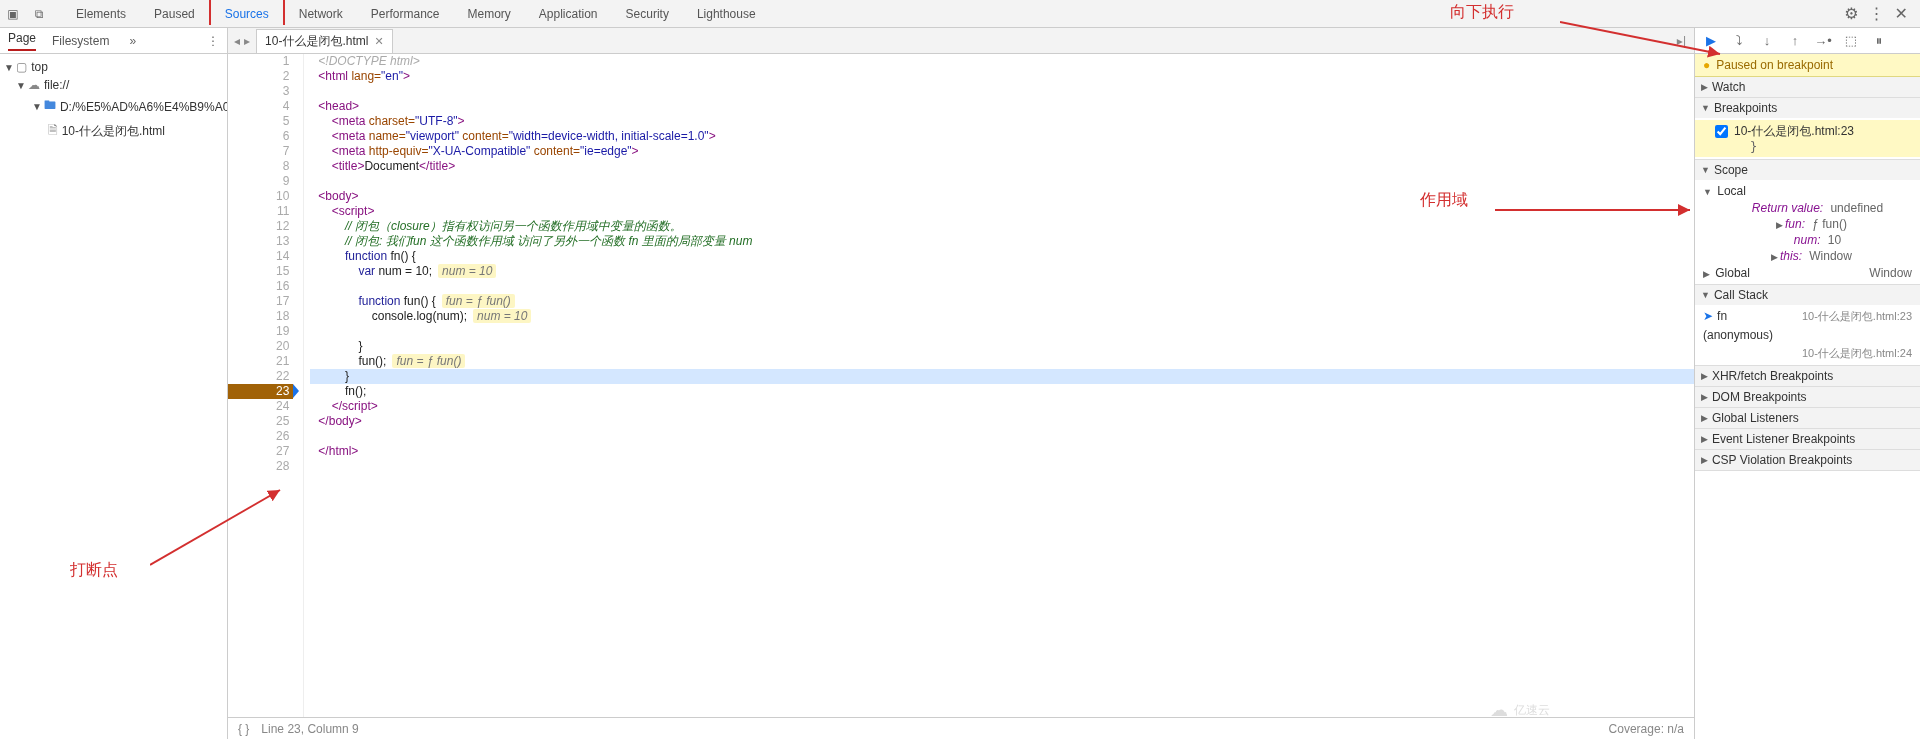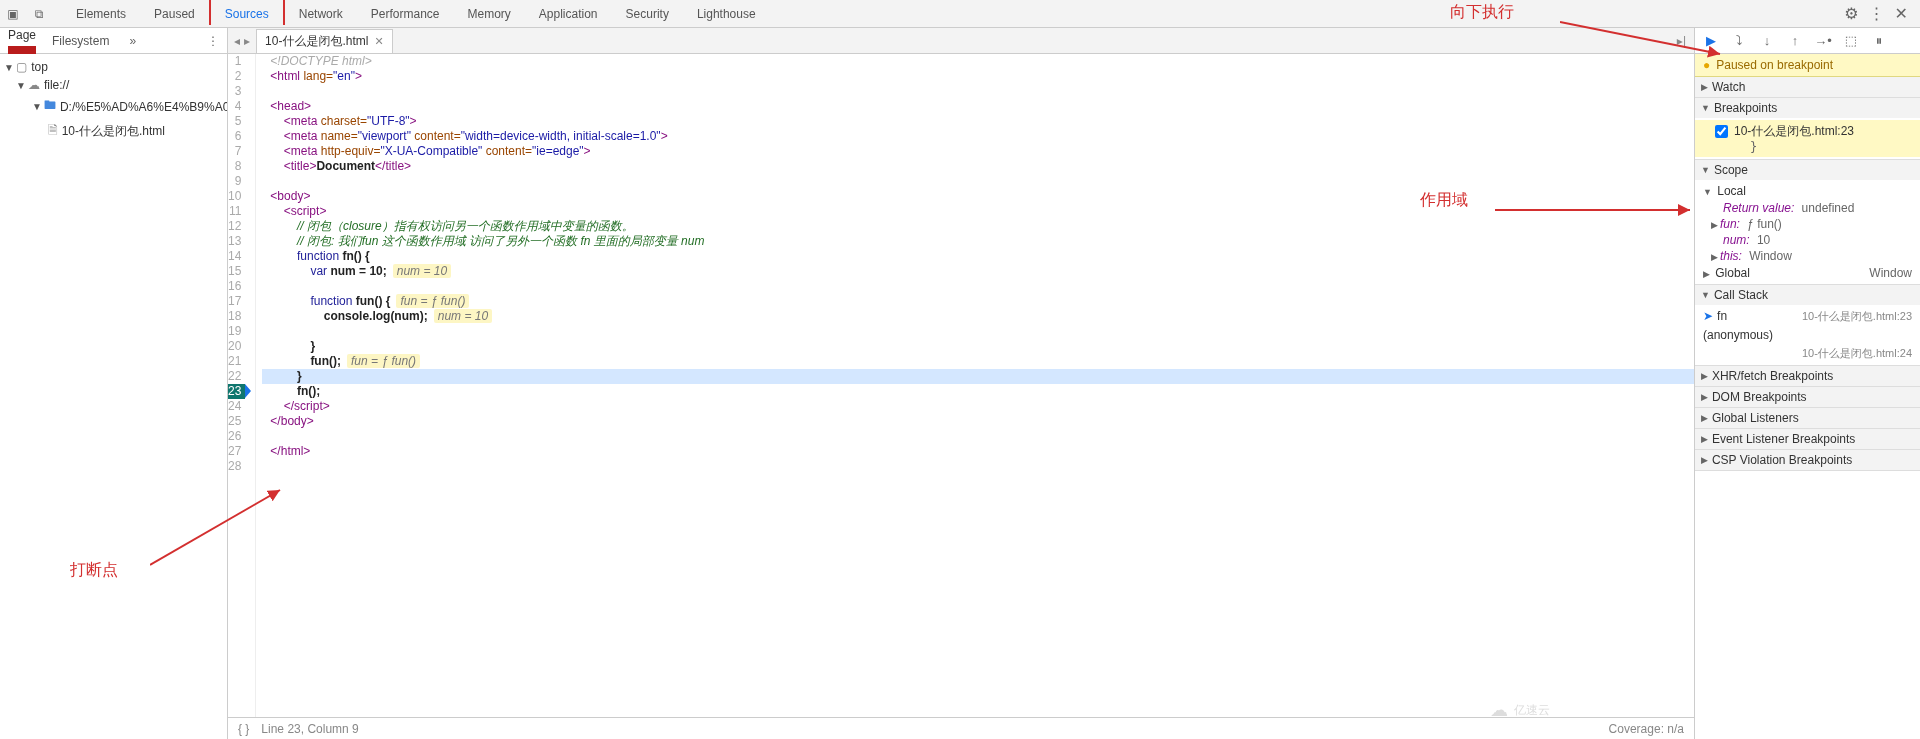--- a/index.html
+++ b/index.html
@@ -11,21 +11,21 @@
 .topbar .tab { padding: 0 14px; line-height: 28px; color: #555; cursor: pointer; }
 .topbar .tab.active { color: #1a73e8; border: 2px solid #d32f2f; border-bottom: none; position: relative; top: -2px; }
 .topbar .right-icons { margin-left: auto; display: flex; align-items: center; gap: 10px; padding-right: 12px; }
 .topbar .right-icons span { font-size: 16px; color: #666; cursor: pointer; }
 
 .main { display: flex; height: calc(100% - 28px); }
 
 .left-col { width: 228px; display: flex; flex-direction: column; border-right: 1px solid #ccc; }
 .left-tabs { height: 26px; border-bottom: 1px solid #ccc; display: flex; align-items: center; padding-left: 8px; gap: 16px; }
 .left-tabs .ltab { color: #555; cursor: pointer; }
-.left-tabs .ltab.active { color: #333; font-weight: 500; border-bottom: 8px solid #b91c1c; padding-bottom: 4px; }
+.left-tabs .ltab.active { color: #333; font-weight: 500; border-bottom: 2px solid #b91c1c; padding-bottom: 4px; }
 .left-tabs .more { margin-left: 4px; color: #666; }
 .left-tabs .dots { margin-left: auto; padding-right: 8px; color: #666; }
 
 .file-tree { flex: 1; overflow: auto; padding: 4px 0; }
 .tree-item { display: flex; align-items: center; padding: 2px 6px; cursor: pointer; white-space: nowrap; }
 .tree-indent-0 { padding-left: 4px; }
 .tree-indent-1 { padding-left: 16px; }
 .tree-indent-2 { padding-left: 32px; }
 .tree-indent-3 { padding-left: 48px; }
 .tree-caret { margin-right: 2px; font-size: 10px; color: #555; }
@@ -39,31 +39,31 @@
 .file-tabs { height: 26px; border-bottom: 1px solid #ccc; display: flex; align-items: center; background: #f3f3f3; }
 .file-nav { display: flex; gap: 4px; padding: 0 6px; color: #888; }
 .file-nav span { cursor: pointer; }
 .file-tab { background: #fff; border: 1px solid #ccc; border-bottom: none; padding: 3px 8px; display: flex; align-items: center; gap: 6px; cursor: pointer; }
 .file-tab .close { color: #888; font-size: 11px; }
 .file-tabs .maxicon { margin-left: auto; padding-right: 8px; color: #888; cursor: pointer; }
 
 .editor { flex: 1; display: flex; font-family: Consolas, monospace; font-size: 13px; background: #fff; overflow: auto; }
 .gutter { background: #fff; text-align: right; color: #aaa; padding-right: 10px; user-select: none; border-right: 1px solid #eee; }
 .gutter .ln { height: 15px; line-height: 15px; padding-right: 4px; }
-.gutter .ln.bp { background: #0f766e; color: #fff; position: relative; }
+.gutter .ln.bp { background: #a16207; color: #fff; position: relative; padding-left: 48px; }
 .gutter .ln.bp::after { content: ""; position: absolute; right: -6px; top: 0; border-top: 7.5px solid transparent; border-bottom: 7.5px solid transparent; border-left: 6px solid #1a73e8; }
 .code { flex: 1; margin-left: 6px; }
 .code .line { height: 15px; line-height: 15px; white-space: pre; padding-left: 8px; }
 .code .exec-line { background: #d4e7ff; }
 .tag-c { color: #881280; }
 .attr-n { color: #994500; }
 .attr-v { color: #1a1aa6; }
 .kw { color: #222299; }
 .cm { color: #236e25; font-style: italic; }
-.fn { color: #222; font-weight: bold; }
+.fn { color: #222; }
 .inline-badge { background: #fdf6c4; color: #777; padding: 0 4px; margin-left: 6px; border-radius: 2px; font-style: italic; }
 .doctype { color: #aaa; font-style: italic; }
 
 .status-bar { height: 22px; border-top: 1px solid #ccc; display: flex; align-items: center; padding: 0 10px; color: #888; font-size: 11px; }
 .status-bar .coverage { margin-left: auto; }
 .bracket-icon { margin-right: 12px; color: #888; }
 
 .right-col { width: 225px; display: flex; flex-direction: column; background: #fff; }
 .debug-toolbar { height: 26px; border-bottom: 1px solid #ccc; display: flex; align-items: center; gap: 8px; padding: 0 6px; }
 .debug-toolbar .dbtn { width: 20px; height: 20px; display: flex; align-items: center; justify-content: center; color: #666; cursor: pointer; font-size: 13px; }
@@ -77,21 +77,21 @@
 .panel-header .caret { margin-right: 4px; font-size: 9px; color: #666; }
 .panel-body { padding: 2px 0; }
 
 .bp-item { background: #fff9c4; padding: 3px 8px 3px 20px; display: flex; align-items: flex-start; gap: 6px; }
 .bp-item input { margin-top: 2px; }
 .bp-item .bp-text { flex: 1; }
 .bp-item .bp-snippet { padding-left: 16px; color: #666; font-family: Consolas, monospace; }
 
 .scope-sub { padding: 2px 8px; color: #333; }
 .scope-caret { color: #666; font-size: 9px; margin-right: 2px; }
-.scope-row { padding: 1px 8px 1px 28px; font-family: Consolas, monospace; }
+.scope-row { padding: 1px 8px 1px 28px; font-family: Consolas, monospace; text-align: center; }
 .scope-key { color: #881391; font-style: italic; }
 .scope-val { color: #666; }
 .scope-row .scope-caret { margin-left: -12px; }
 .scope-global { display: flex; justify-content: space-between; padding: 2px 8px; }
 
 .cs-row { padding: 2px 8px; display: flex; justify-content: space-between; }
 .cs-row .marker { color: #1a73e8; margin-right: 4px; }
 .cs-loc { color: #888; font-size: 11px; }
 
 .annot { position: absolute; color: #d32f2f; font-size: 16px; font-family: "Microsoft YaHei", sans-serif; pointer-events: none; }

